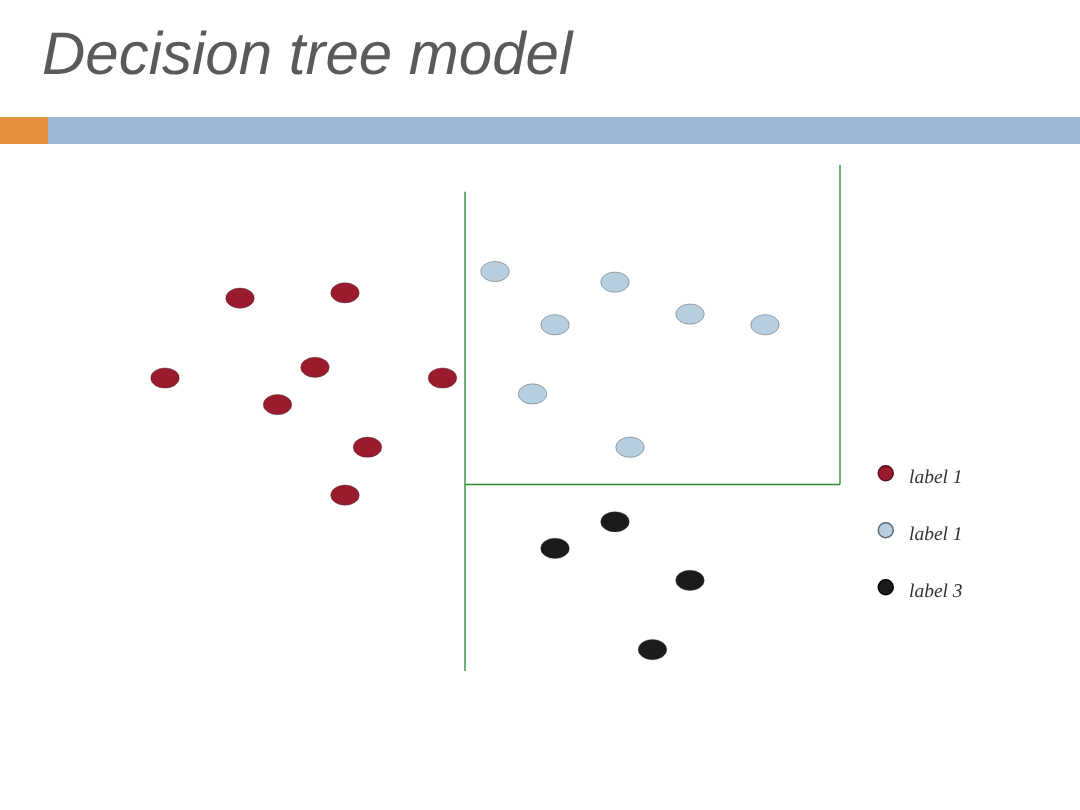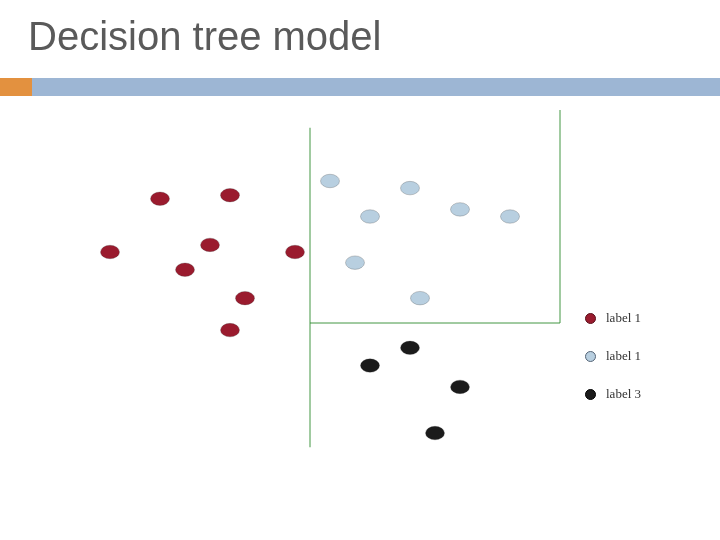--- a/index.html
+++ b/index.html
@@ -9,20 +9,21 @@
     height: 540px;
     background: #fff;
     font-family: Arial, Helvetica, sans-serif;
     color: #595959;
     overflow: hidden;
   }
   .slide {
     position: relative;
     width: 720px;
     height: 478px;
+    font-style: italic;
   }
   .title {
     position: absolute;
     left: 28px;
     top: 14px;
     font-size: 40px;
     font-weight: 400;
     color: #5a5a5a;
   }
   .accent-bar {
@@ -61,21 +62,20 @@
   .legend {
     position: absolute;
     left: 585px;
     top: 310px;
     font-size: 13px;
     font-family: Georgia, 'Times New Roman', serif;
     color: #333;
   }
   .legend-row {
     display: flex;
-    align-items: center;
     margin-bottom: 22px;
     gap: 10px;
   }
   .legend-dot {
     width: 11px;
     height: 11px;
     border-radius: 50%;
     box-sizing: border-box;
   }
   .dot-label1 { background: #9a1b2e; border: 1px solid #5a0f1a; }

